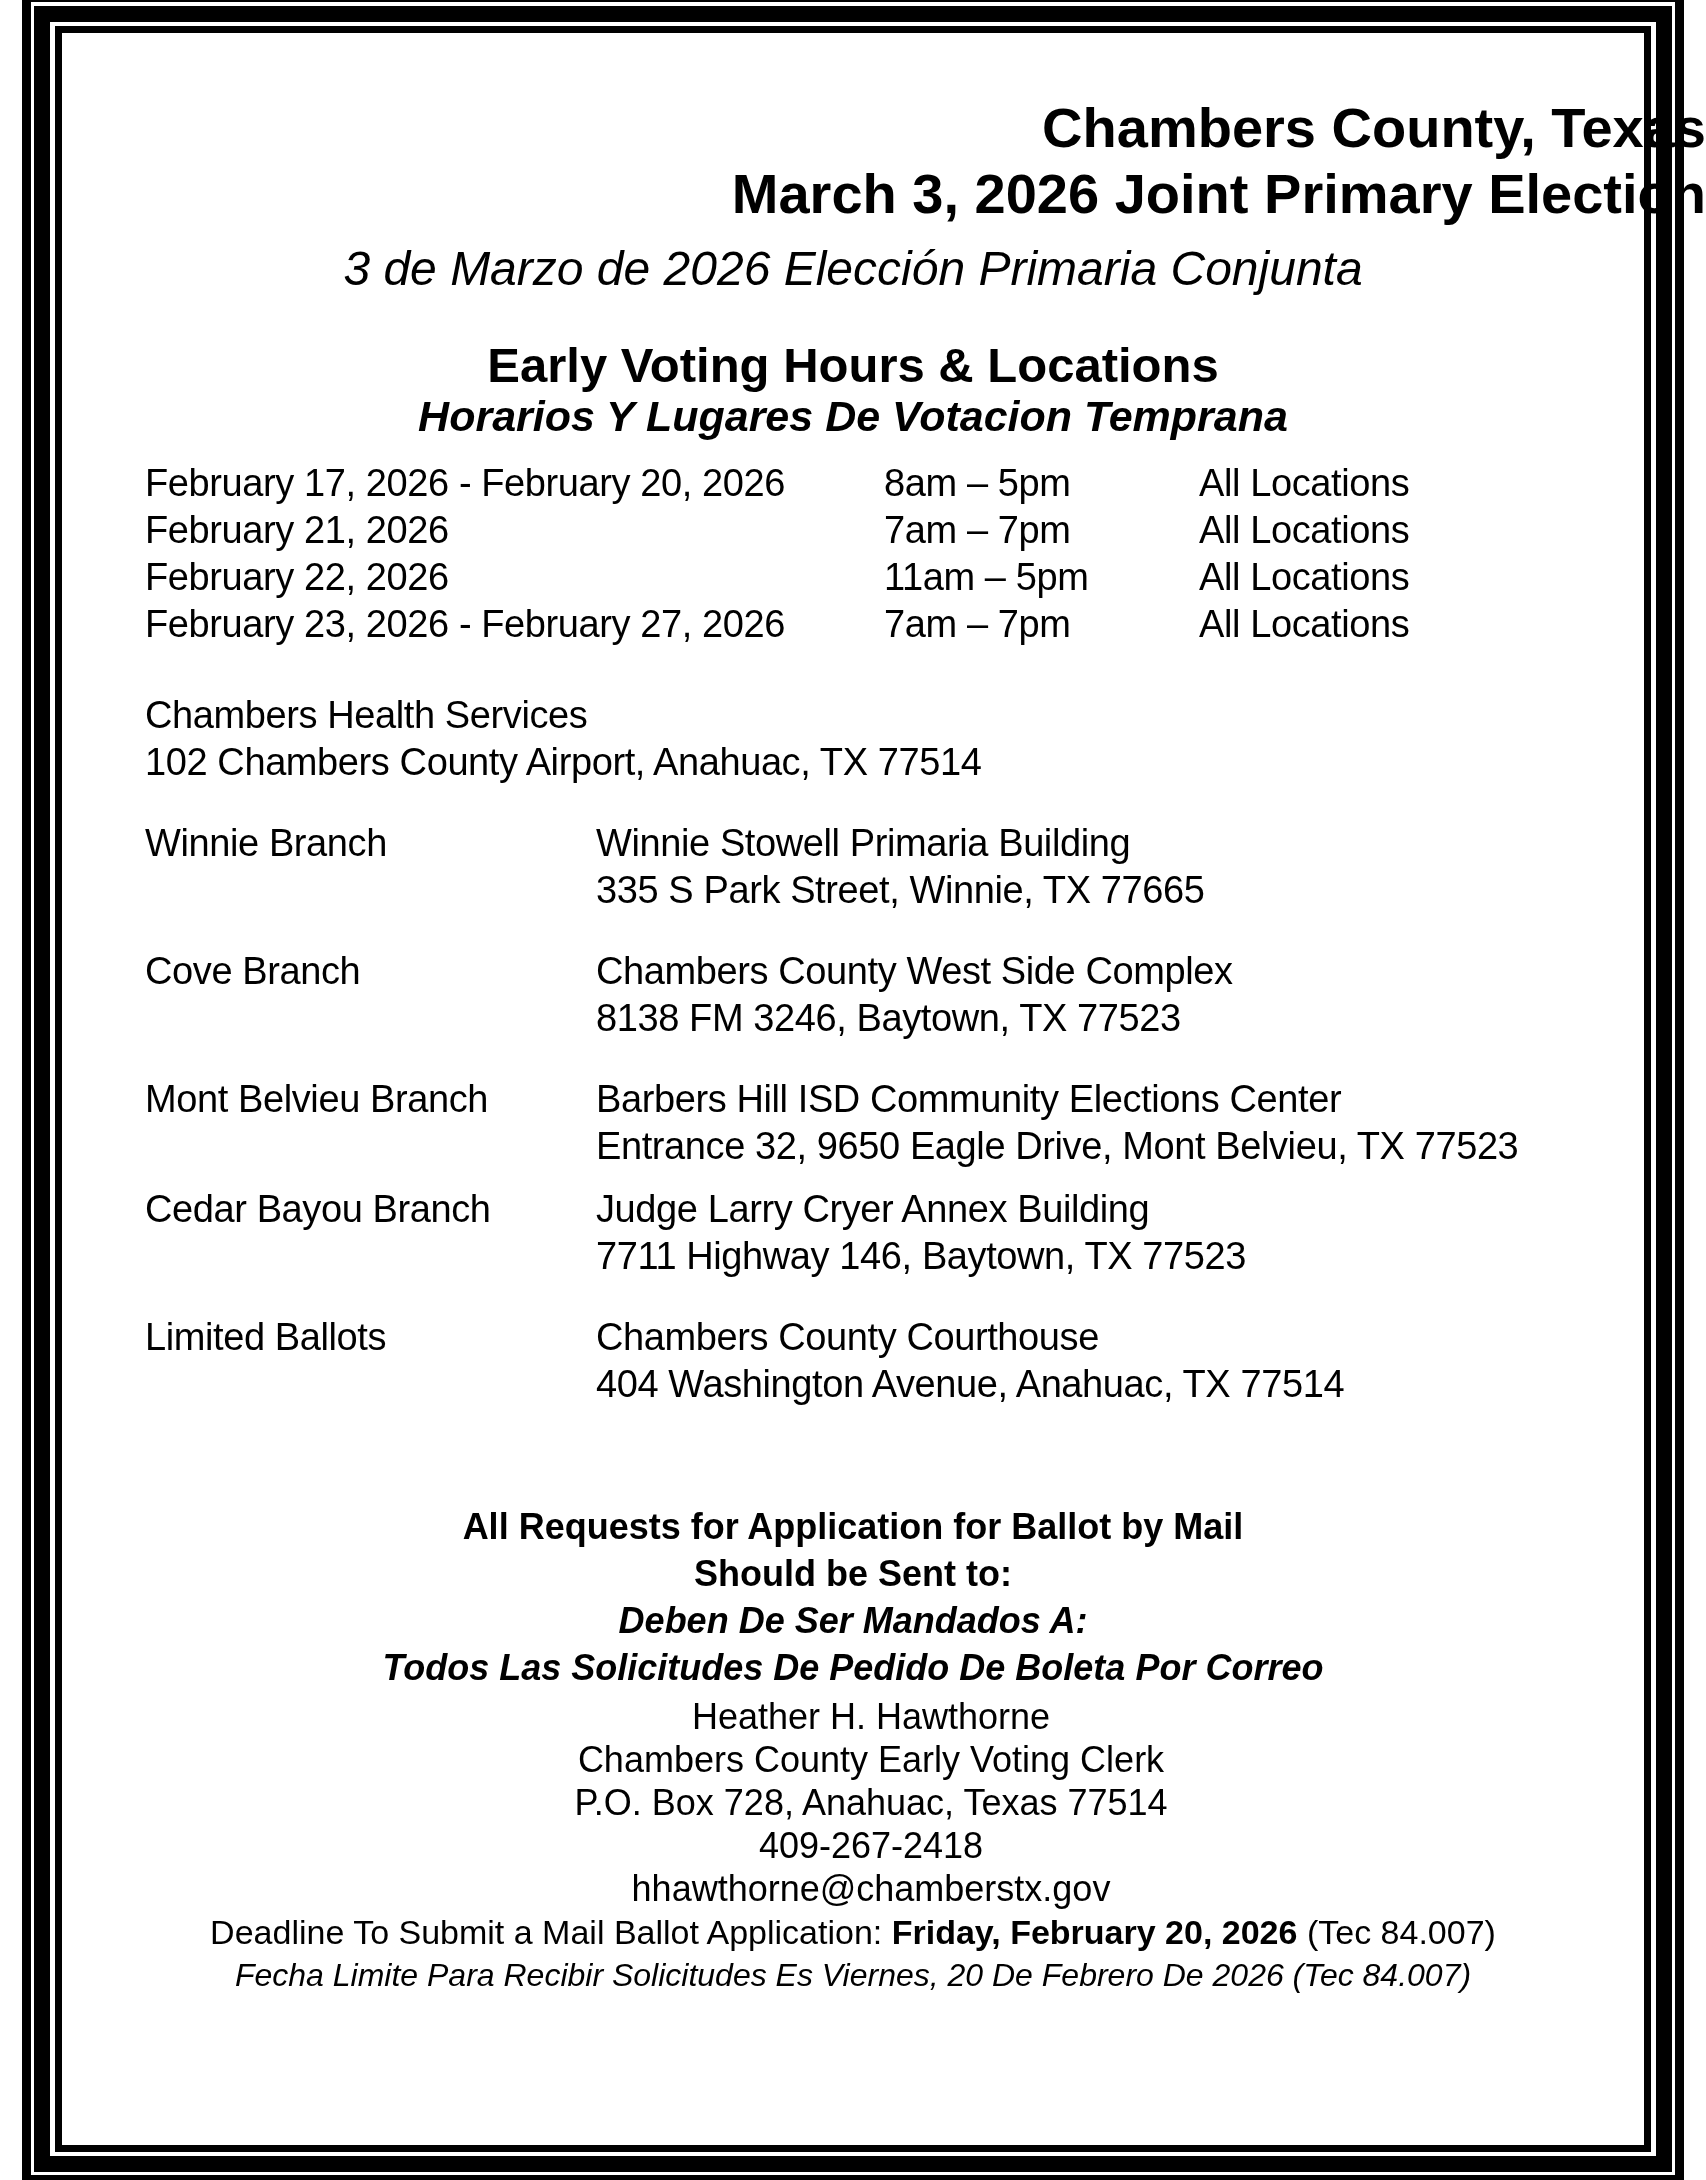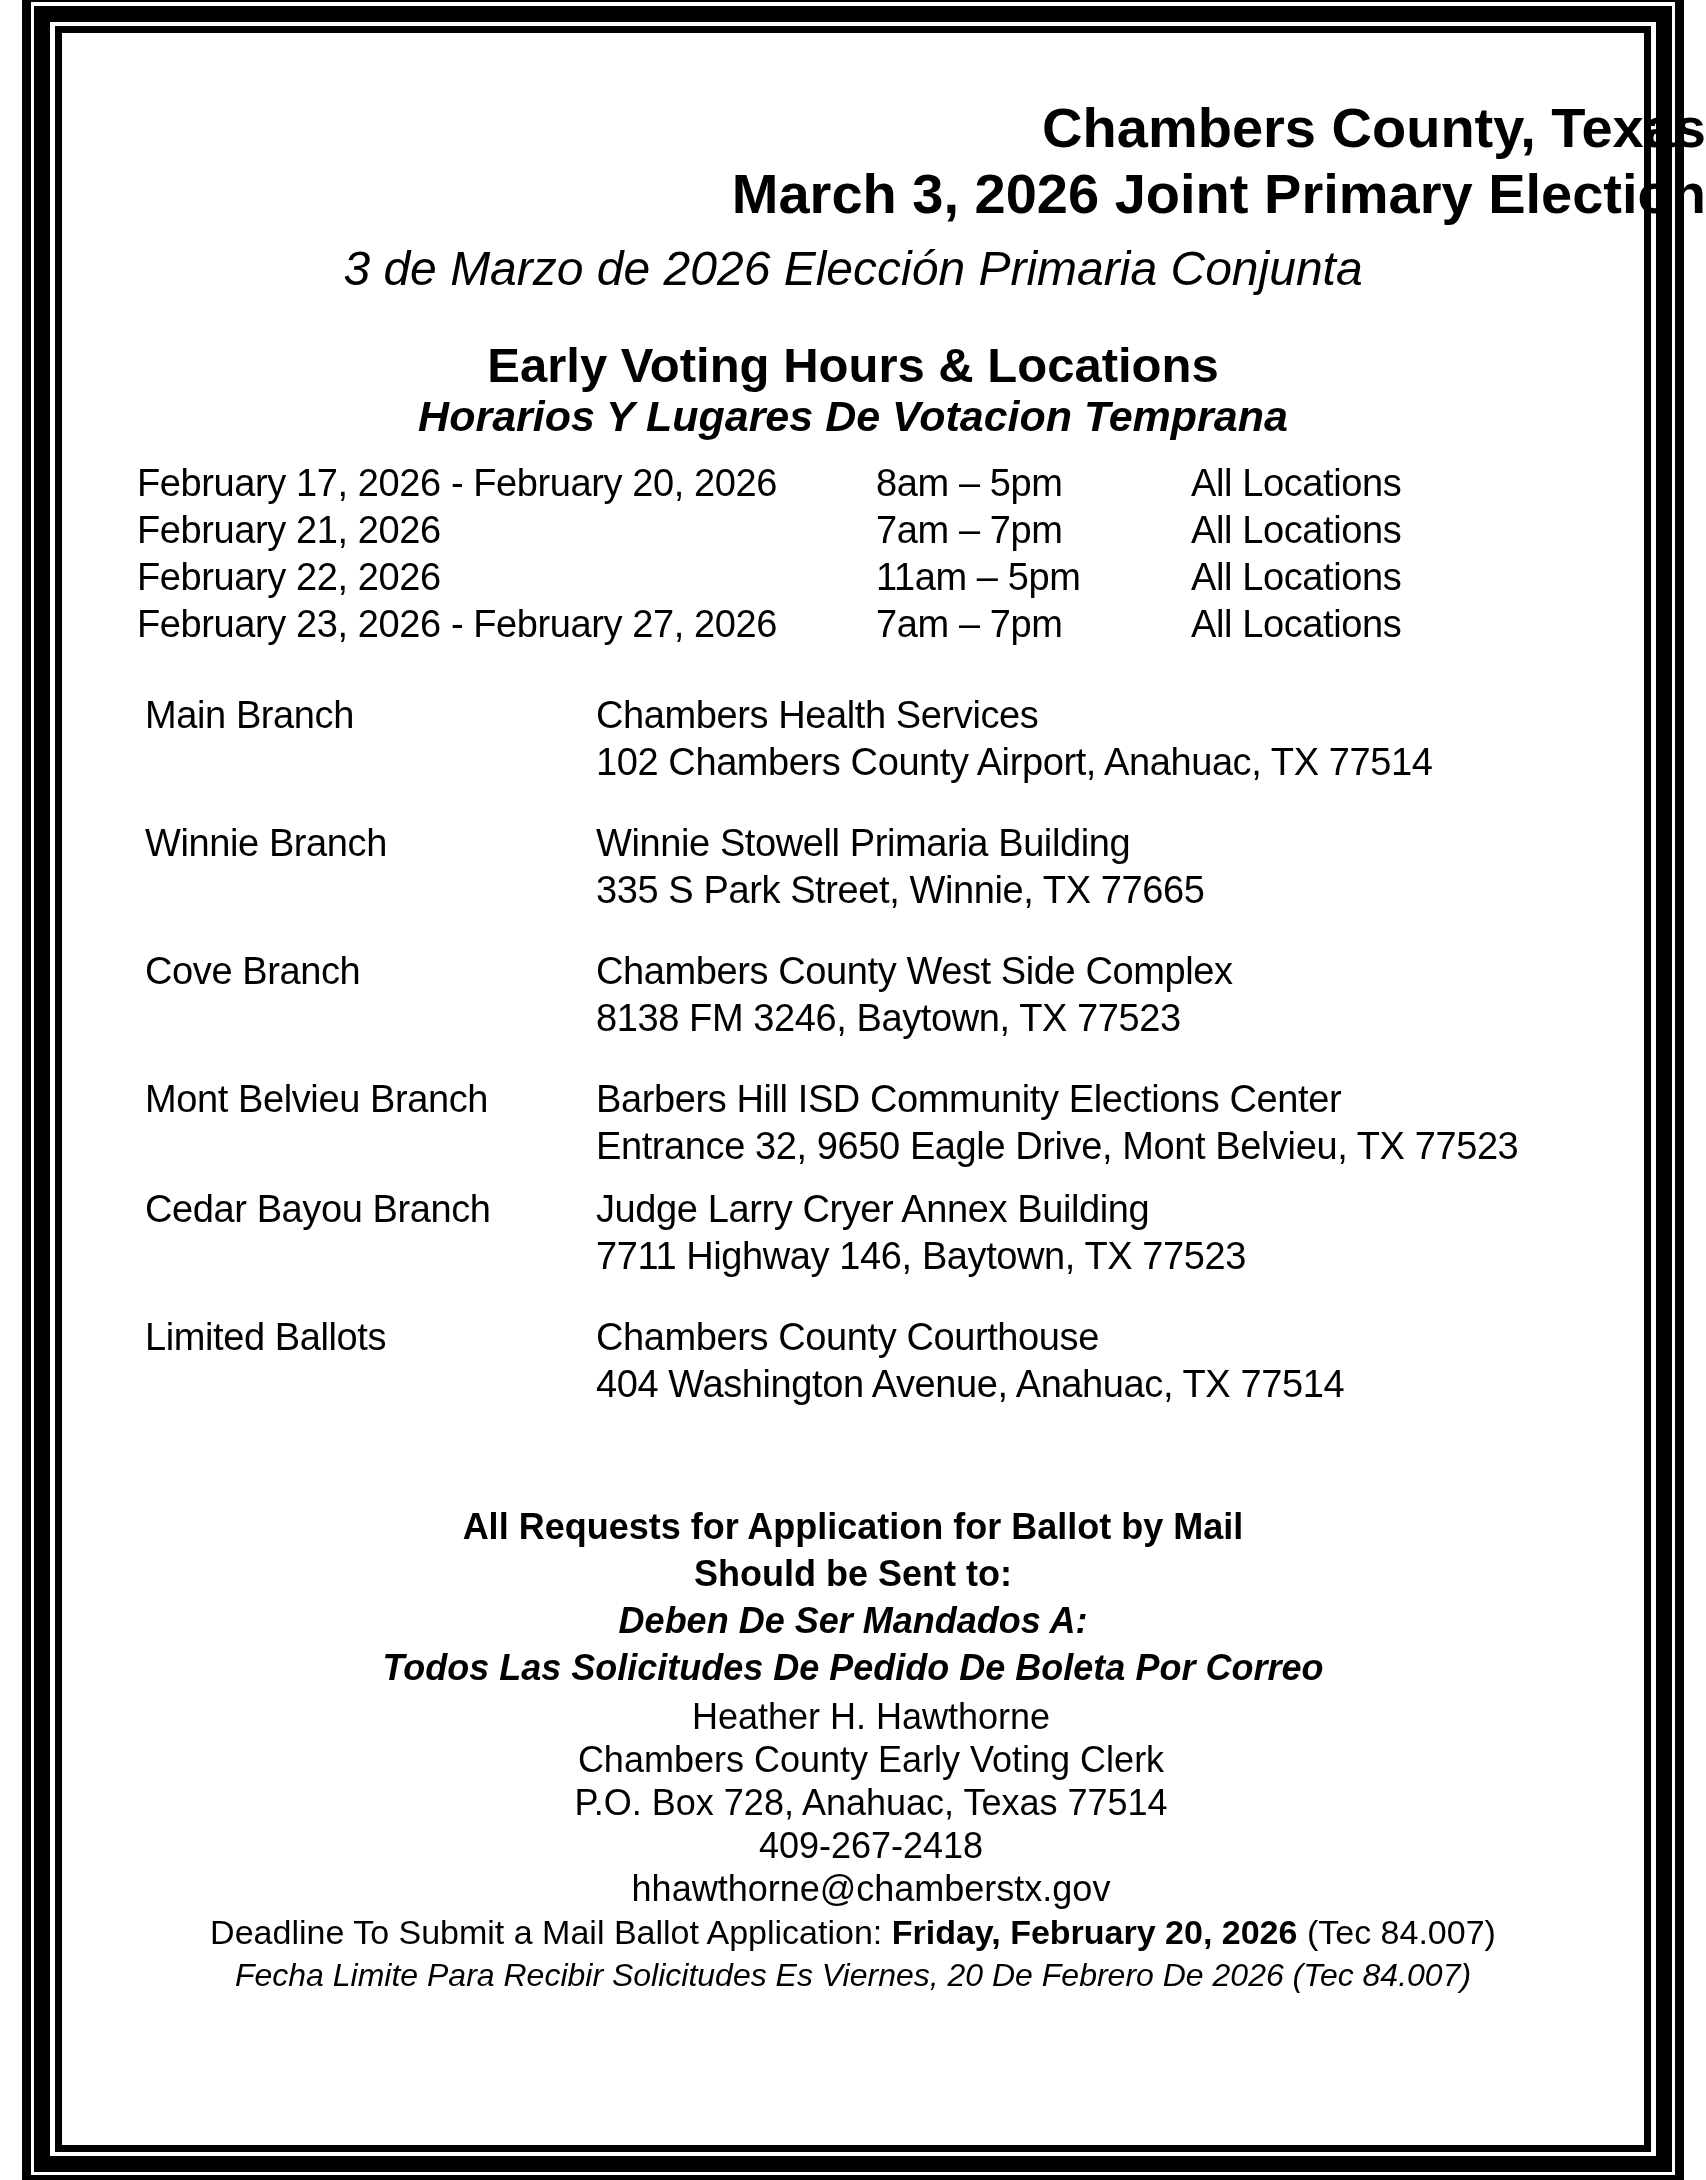--- a/index.html
+++ b/index.html
@@ -25,21 +25,21 @@
 
   .title-block { top: 95px; text-align: right; }
   .title-line { font-size: 56px; font-weight: bold; line-height: 66px; letter-spacing: 0px; }
 
   .subtitle-es { top: 242px; text-align: center; font-size: 48px; font-weight: normal; font-style: italic; line-height: 53px; }
 
   .heading-en { top: 339px; text-align: center; font-size: 49px; font-weight: bold; line-height: 53px; }
   .heading-es { top: 392px; text-align: center; font-size: 43px; font-weight: bold; font-style: italic; line-height: 49px; }
 
   .schedule {
-    position: absolute; top: 460px; left: 137px; right: 77px;
+    position: absolute; top: 460px; left: 145px; right: 77px;
     font-size: 38px; line-height: 47px; letter-spacing: -0.4px;
   }
   .schedule-row { display: grid; grid-template-columns: 739px 315px auto; }
 
   .branches {
     position: absolute; top: 692px; left: 145px; right: 77px;
     font-size: 38px; line-height: 47px; letter-spacing: -0.4px;
   }
   .branch-item { display: grid; grid-template-columns: 451px auto; margin-bottom: 34px; }
   .branch-item.tight { margin-bottom: 16px; }
@@ -94,21 +94,20 @@
     </div>
     <div class="schedule-row">
       <span>February 23, 2026 - February 27, 2026</span>
       <span>7am – 7pm</span>
       <span>All Locations</span>
     </div>
   </div>
 
   <div class="branches">
     <div class="branch-item">
-      <span>Main Branch</span>
       <span class="branch-venue">
         <div>Chambers Health Services</div>
         <div>102 Chambers County Airport, Anahuac, TX 77514</div>
       </span>
     </div>
     <div class="branch-item">
       <span>Winnie Branch</span>
       <span class="branch-venue">
         <div>Winnie Stowell Primaria Building</div>
         <div>335 S Park Street, Winnie, TX 77665</div>

